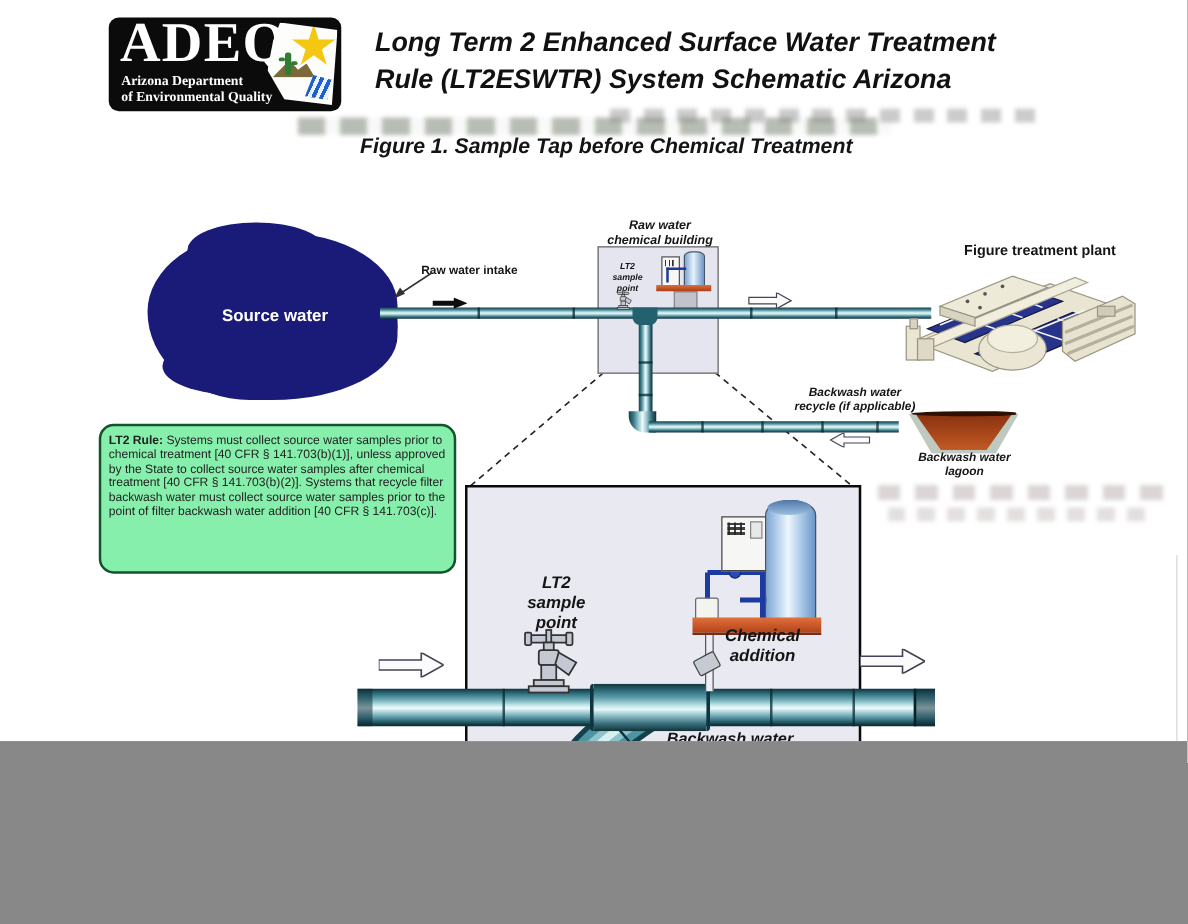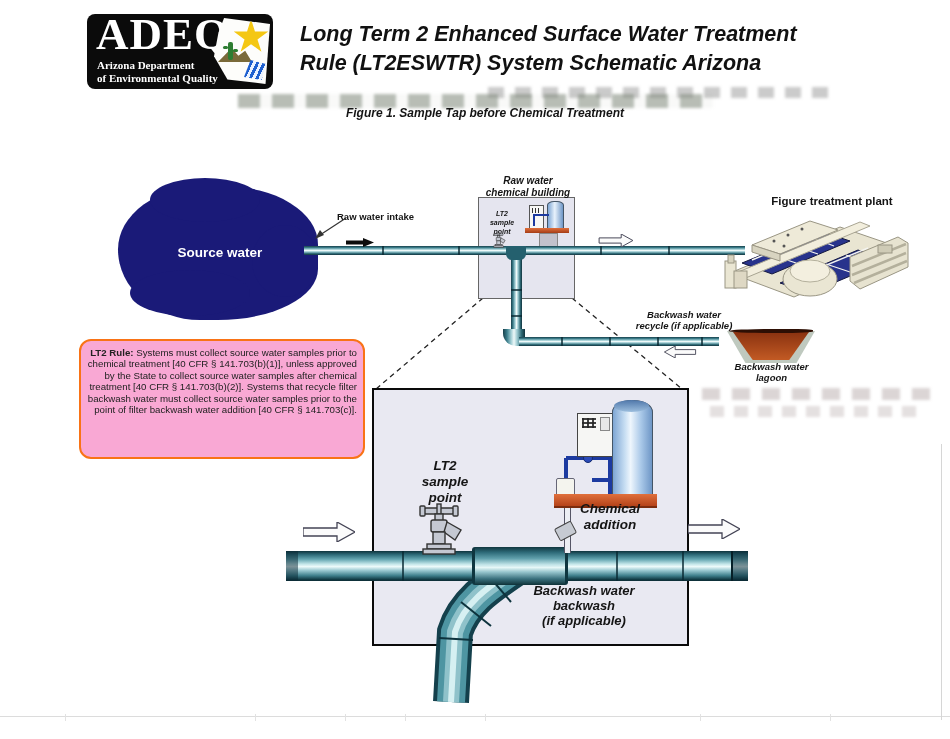--- a/index.html
+++ b/index.html
@@ -1,16 +1,16 @@
 <!DOCTYPE html>
 <html><head>
 <meta charset="utf-8">
 <style>
   html,body{margin:0;padding:0;background:#888;}
-  .canvas{position:relative;width:950px;height:739px;background:#ffffff;overflow:hidden;
+  .canvas{position:relative;width:950px;height:593px;background:#ffffff;overflow:hidden;
           font-family:"Liberation Sans",sans-serif;margin:0 auto;}
   .abs{position:absolute;}
   .lbl{font-weight:bold;color:#151515;text-align:center;line-height:1.2;}
   .line{display:block;font-style:italic;}
 
   
   .logo{left:87px;top:14px;width:186px;height:75px;background:#0b0b0b;border-radius:8px;z-index:2;}
   .logo-adeq{position:absolute;left:9px;top:-6px;color:#fff;font-family:"Liberation Serif",serif;
              font-weight:bold;font-size:45px;letter-spacing:1px;}
   .logo-sub{position:absolute;left:10px;color:#fff;font-family:"Liberation Serif",serif;
@@ -21,39 +21,39 @@
        clip-path:polygon(50% 0%,61% 35%,98% 35%,68% 57%,79% 91%,50% 70%,21% 91%,32% 57%,2% 35%,39% 35%);}
   .mtn{position:absolute;left:4px;top:30px;width:34px;height:14px;background:#7a6a3a;
        clip-path:polygon(0 100%,40% 0,60% 55%,80% 20%,100% 100%);}
   .cactus{position:absolute;left:14px;top:24px;width:5px;height:18px;background:#2e7d32;border-radius:2px;}
   .cactus:before{content:"";position:absolute;left:-5px;top:4px;width:5px;height:3px;background:#2e7d32;border-radius:2px;}
   .cactus:after{content:"";position:absolute;right:-5px;top:7px;width:5px;height:3px;background:#2e7d32;border-radius:2px;}
   .river{position:absolute;right:4px;bottom:4px;width:22px;height:20px;
          background:repeating-linear-gradient(115deg,#1d5fd0 0 3px,#eaf2ff 3px 6px);
          clip-path:polygon(30% 0,100% 20%,80% 100%,0 85%);}
   .main-title{left:300px;top:20px;width:560px;font-weight:bold;font-size:21.5px;line-height:1.33;color:#111;z-index:2;}
-  .fig-caption{left:225px;top:106px;width:520px;font-weight:bold;font-size:12px;line-height:1.28;color:#141414;text-align:center;z-index:2;}
+  .fig-caption{left:225px;top:106px;width:520px;font-weight:bold;font-size:17px;line-height:1.28;color:#141414;text-align:center;z-index:2;}
 
   
   .ghost{filter:blur(1.8px);z-index:0;}
   .g1{left:488px;top:87px;width:345px;height:11px;
       background:repeating-linear-gradient(90deg,rgba(140,140,140,.45) 0 16px,rgba(140,140,140,0) 16px 27px);}
   .g2{left:238px;top:94px;width:475px;height:14px;
       background:repeating-linear-gradient(90deg,rgba(125,135,120,.55) 0 22px,rgba(125,135,120,.05) 22px 34px);}
   .g3{left:702px;top:388px;width:238px;height:12px;
       background:repeating-linear-gradient(90deg,rgba(165,150,150,.40) 0 18px,transparent 18px 30px);}
   .g4{left:710px;top:406px;width:215px;height:11px;
       background:repeating-linear-gradient(90deg,rgba(165,150,150,.30) 0 14px,transparent 14px 24px);}
   .scanline{left:0;top:716px;width:950px;height:1px;background:#dcdcdc;z-index:0;}
   .tick{top:714px;width:1px;height:7px;background:#e2e2e2;z-index:0;}
   .edgeline{left:941px;top:444px;width:1px;height:276px;background:#d6d6d6;z-index:0;}
 
   
-  .rule-box{left:79px;top:339px;width:270px;height:104px;border:2px solid #f97316;border-radius:12px;
-            background:#f9a8d4;padding:6px 6px;font-size:9.7px;line-height:1.18;text-align:right;color:#222;z-index:2;}
+  .rule-box{left:79px;top:339px;width:270px;height:104px;border:2px solid #14532d;border-radius:12px;
+            background:#86efac;padding:6px 6px;font-size:9.7px;line-height:1.18;text-align:left;color:#222;z-index:2;}
   .rule-box b{font-weight:bold;}
 
   
   .blob{background:#1a1a78;z-index:2;}
   .blob-main{left:118px;top:186px;width:200px;height:134px;border-radius:48% 52% 55% 45% / 52% 48% 42% 58%;}
   .blob-b1{left:150px;top:178px;width:110px;height:44px;border-radius:50%;}
   .blob-b2{left:252px;top:225px;width:66px;height:72px;border-radius:50%;}
   .blob-b3{left:130px;top:270px;width:120px;height:46px;border-radius:50%;}
   .src-label{left:150px;top:245px;width:140px;color:#fff;font-weight:bold;font-size:13.5px;text-align:center;z-index:3;}
 

